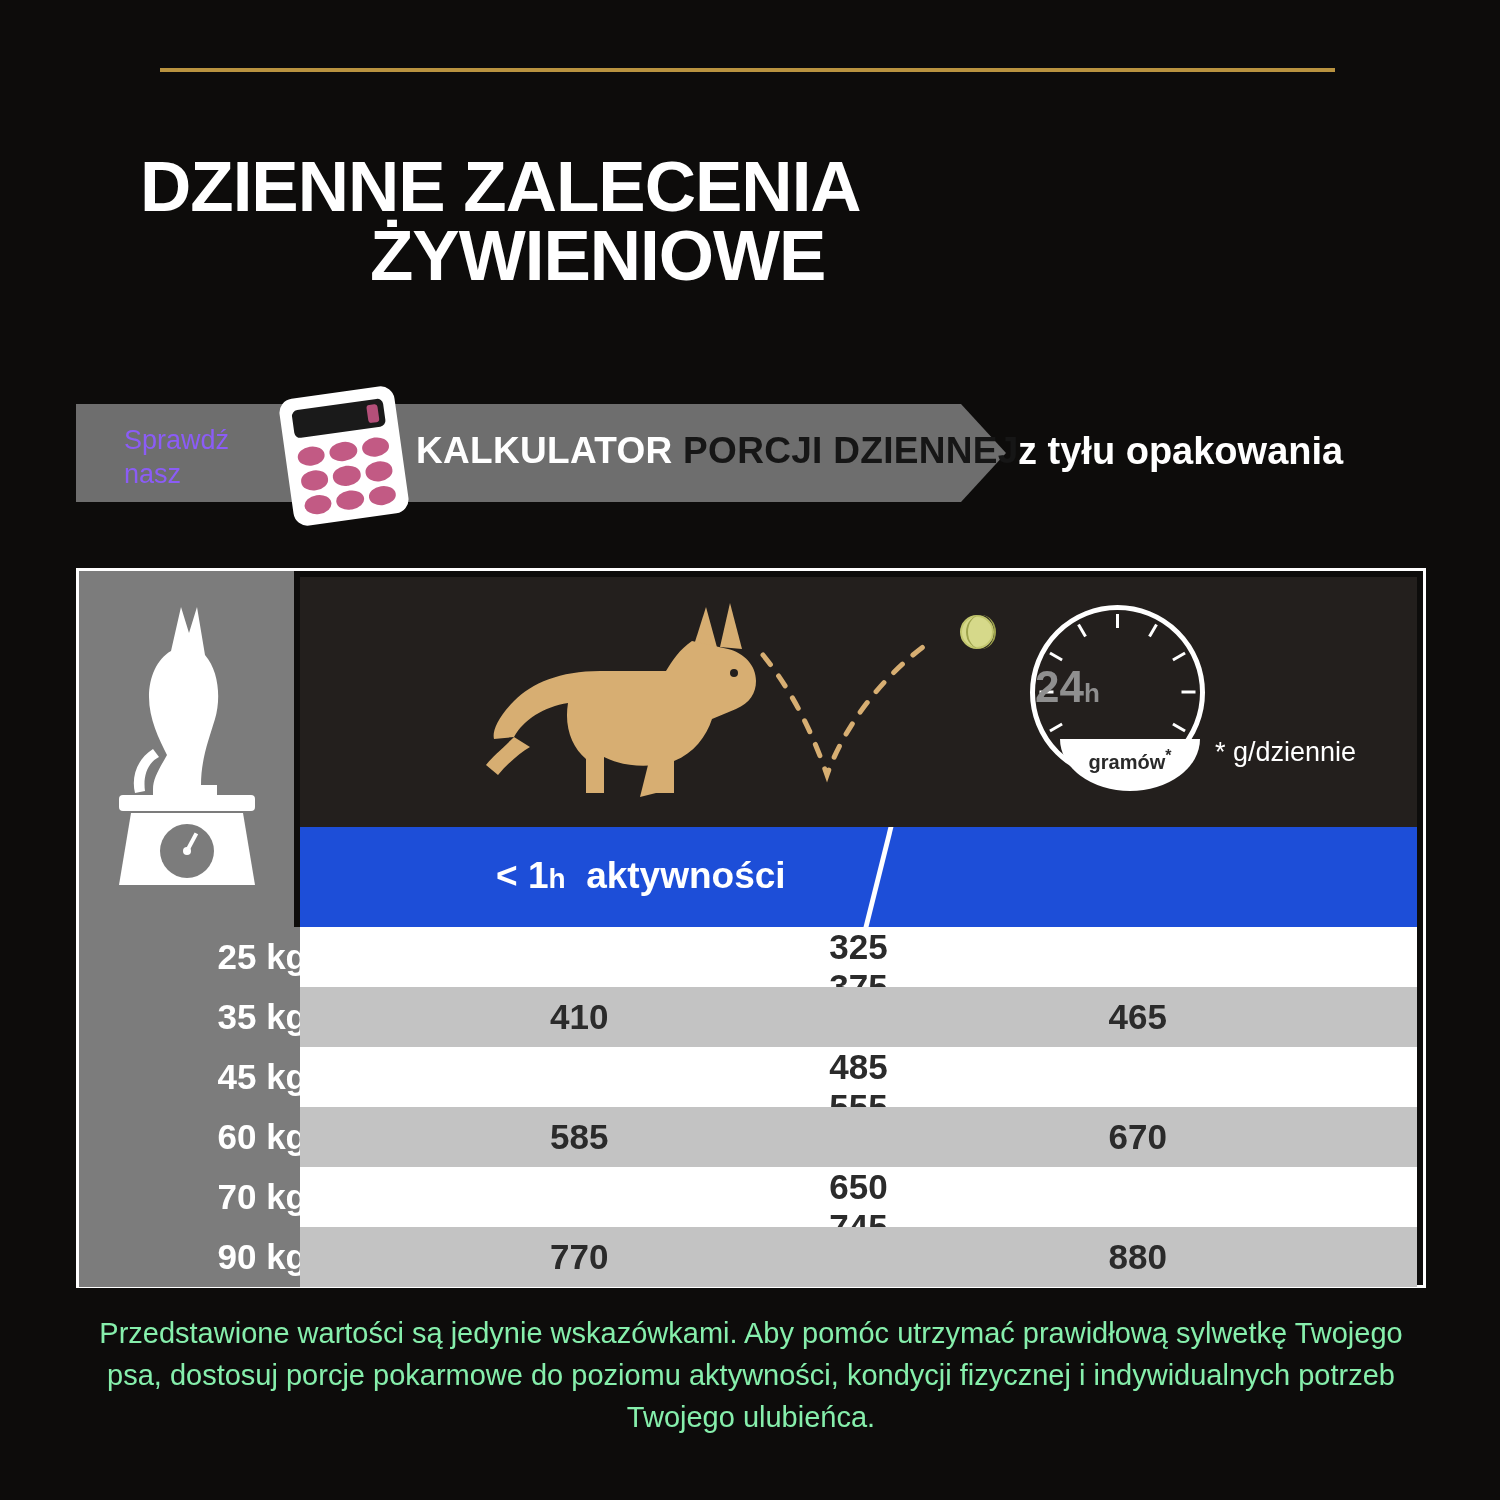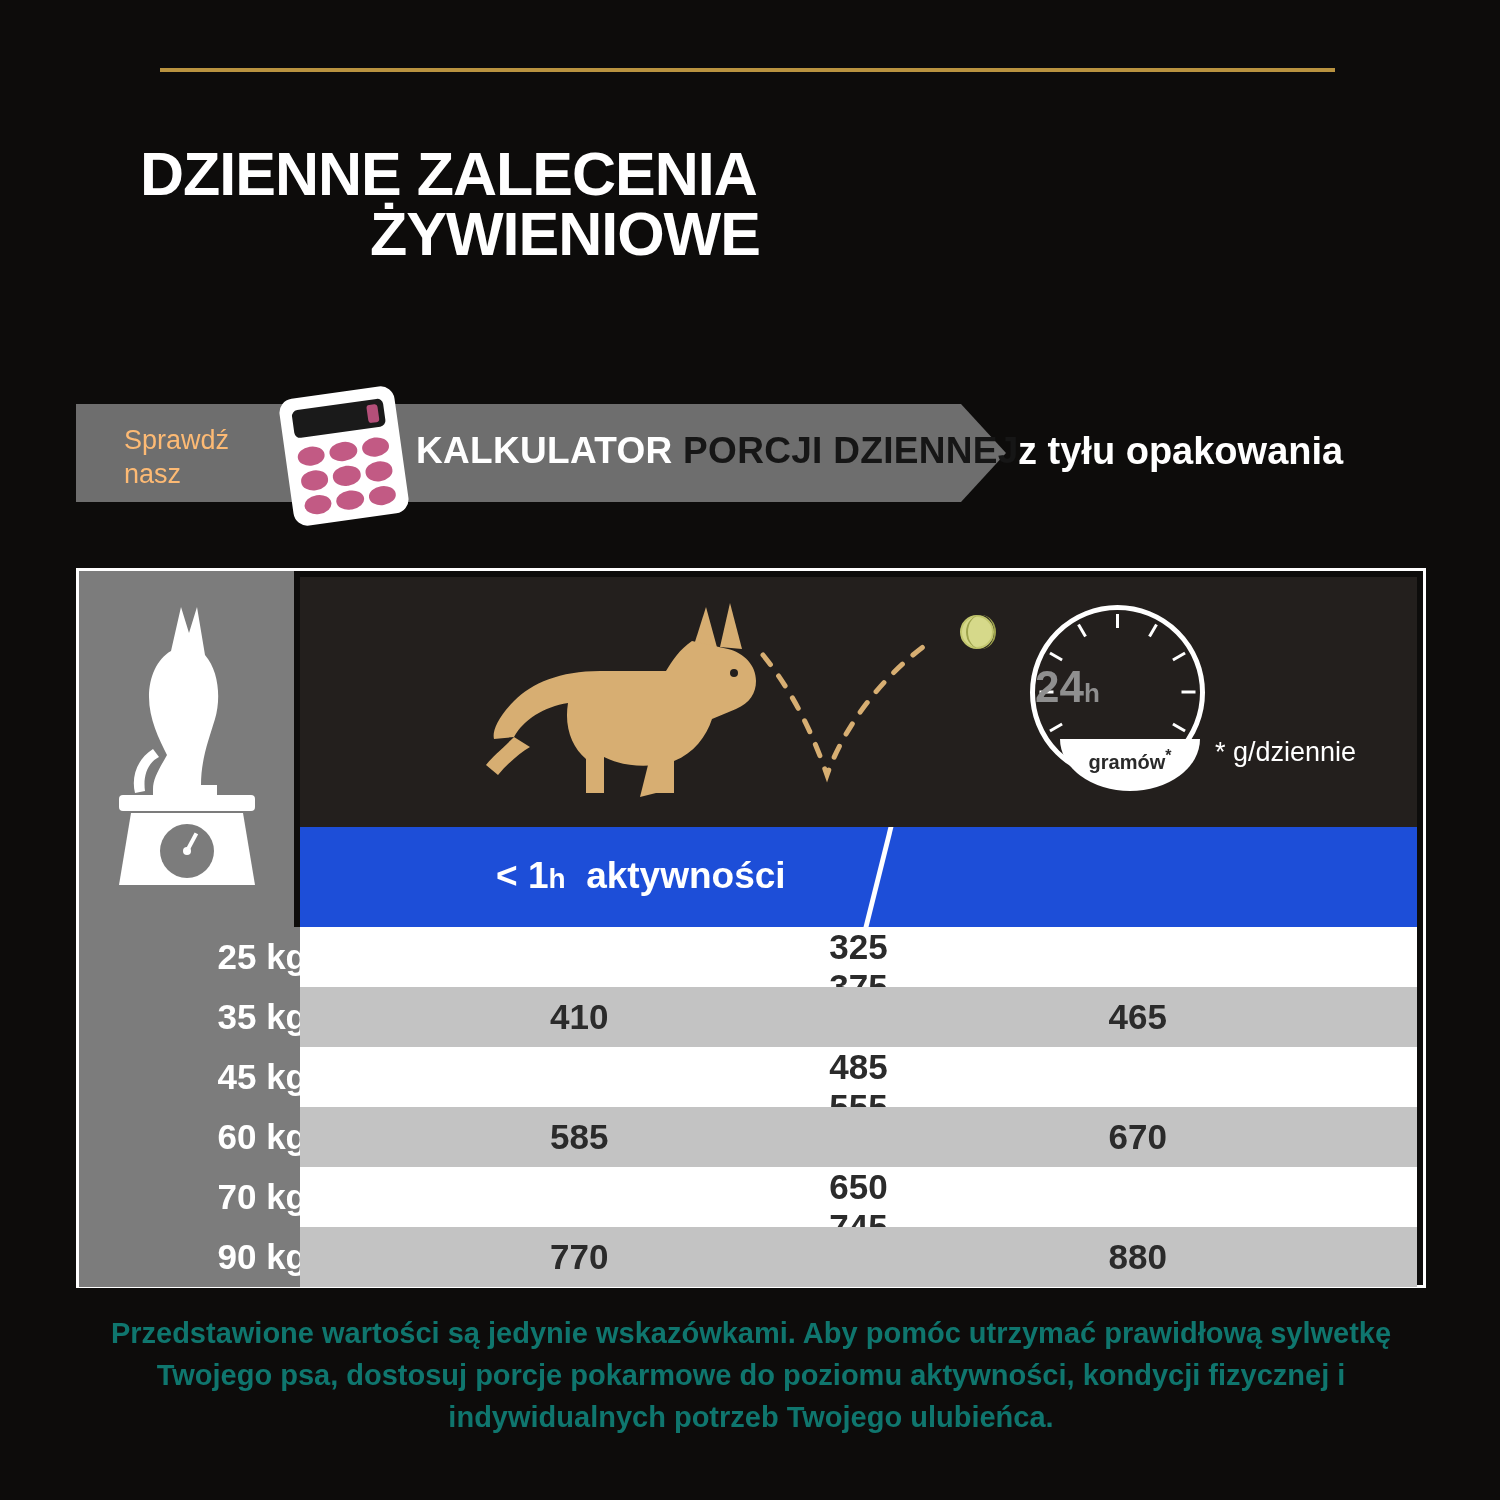--- a/index.html
+++ b/index.html
@@ -28,21 +28,21 @@
     left: 160px; top: 68px;
     width: 1175px; height: 4px;
     background: #b99340;
   }
 
   
   .title {
     position: absolute;
     left: 140px; top: 104px;
     width: 1240px;
-    font-size: 61px;
+    font-size: 71px;
     line-height: 0.98;
     font-weight: bold;
     letter-spacing: -1px;
     color: #ffffff;
     text-align: left;
   }
   .title .line2 { display: block; padding-left: 230px; }
 
   
   .banner {
@@ -54,21 +54,21 @@
     position: absolute; inset: 0;
     background: #6e6e6e;
     clip-path: polygon(0 0, calc(100% - 45px) 0, 100% 50%, calc(100% - 45px) 100%, 0 100%);
   }
   .banner-sprawdz {
     position: absolute;
     left: 48px; top: 20px;
     width: 210px;
     font-size: 27px;
     line-height: 1.25;
-    color: #fdba74;
+    color: #8b5cf6;
     font-weight: normal;
   }
   .calc-icon {
     position: absolute;
     left: 210px; top: -12px;
     width: 116px; height: 128px;
     transform: rotate(-8deg);
   }
   .calc-body {
     position: absolute; inset: 0;
@@ -300,22 +300,21 @@
   .row.even .vals { background: #c3c3c3; }
 
   
   .footnote {
     position: absolute;
     left: 86px; top: 1312px;
     width: 1330px;
     text-align: center;
     font-size: 29px;
     line-height: 1.45;
-    color: #0f766e;
-    font-weight: bold;
+    color: #86efac;
   }
 </style>
 </head>
 <body>
 
 <div class="page">
 
   <div class="gold-rule"></div>
 
   <h1 class="title">

